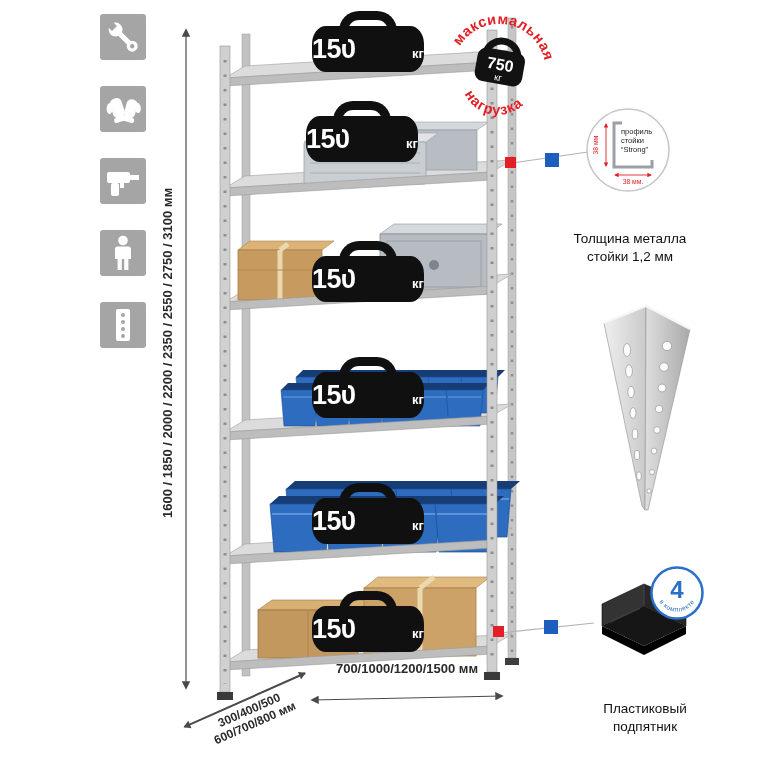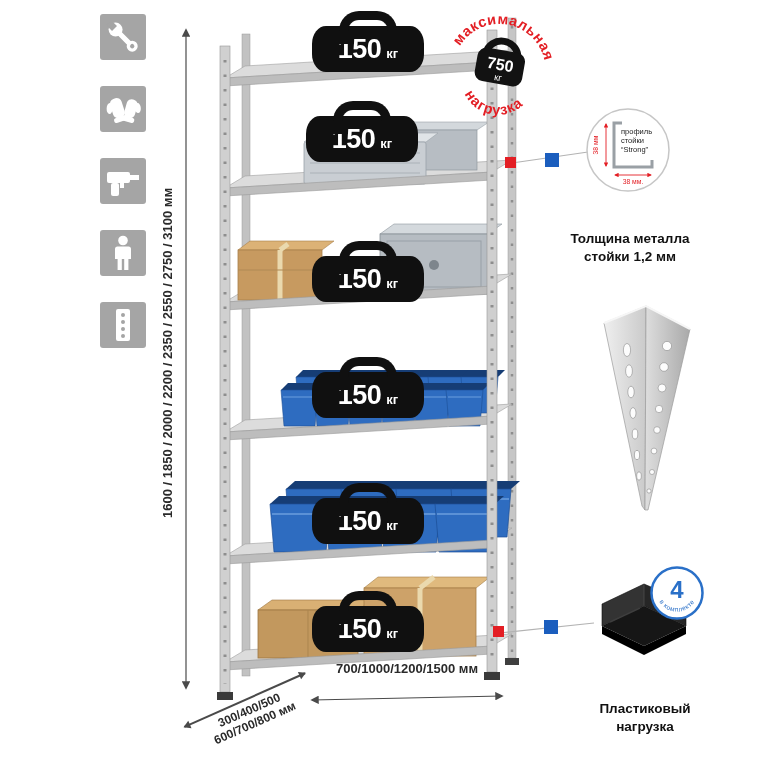--- a/index.html
+++ b/index.html
@@ -5,39 +5,39 @@
   *{margin:0;padding:0;box-sizing:border-box}
   html,body{width:765px;height:765px;background:#fff;overflow:hidden;
     font-family:"Liberation Sans","DejaVu Sans",sans-serif;color:#1a1a1a}
   .stage{position:relative;width:765px;height:765px;background:#fff}
   .abs{position:absolute}
   .overlay{position:absolute;left:0;top:0;pointer-events:none}
 
   .feat-icon{position:absolute;left:100px;width:46px;height:46px;background:#a5a5a5;border-radius:3px}
 
   .load-badge{position:absolute;width:112px;height:46px;background:#101010;border-radius:14px/18px;
-    display:flex;align-items:center;justify-content:center;color:#fff;z-index:6}
+    display:flex;align-items:center;justify-content:space-between;color:#fff;z-index:6}
   .load-badge::before{content:"";position:absolute;top:-15px;left:50%;transform:translateX(-50%);
     width:40px;height:24px;border:9px solid #101010;border-bottom:none;border-radius:20px 20px 0 0}
   .load-value{font-size:27px;font-weight:700;letter-spacing:-.5px;line-height:1}
   .load-unit{font-size:13px;font-weight:700;margin-left:5px;margin-top:9px;line-height:1}
 
   .dim-label{position:absolute;font-size:13px;font-weight:600;color:#2a2a2a}
   .dim-height-label{left:160px;top:678px;width:650px;text-align:center;
     transform:rotate(-90deg);transform-origin:0 0}
   .dim-width-label{left:312px;top:661px;width:190px;text-align:center}
   .dim-depth-block{position:absolute;left:184px;top:726px;width:132px;
     transform:rotate(-24deg);transform-origin:0 0;text-align:center;font-size:12px;font-weight:600;color:#2a2a2a}
   .dim-line-h{position:relative;height:2px;background:#4a4a4a;margin-bottom:3px}
   .dim-line-h::before,.dim-line-h::after{content:"";position:absolute;top:-3px;
     border-top:4px solid transparent;border-bottom:4px solid transparent}
   .dim-line-h::before{left:-1px;border-right:7px solid #4a4a4a}
   .dim-line-h::after{right:-1px;border-left:7px solid #4a4a4a}
 
-  .caption{position:absolute;text-align:center;font-size:13.5px;line-height:1.3;color:#111;font-weight:700}
+  .caption{position:absolute;text-align:center;font-size:13.5px;line-height:1.3;color:#111;font-weight:400}
   .stamp-wrap{position:absolute;left:436px;top:2px;width:128px;height:128px;transform:rotate(10deg);z-index:7}
 </style>
 </head>
 <body>
 
 <div class="stage">
 
   <svg class="abs" style="left:192px;top:16px" width="345" height="700" viewBox="0 0 345 700">
     <defs>
       <g id="binS">
@@ -338,15 +338,15 @@
   <svg class="abs" style="left:648px;top:564px" width="58" height="58" viewBox="0 0 58 58">
     <defs>
         <path id="ringB" d="M9 33 A21 21 0 0 0 49 33"></path>
       </defs>
     <circle cx="29" cy="29" r="25.5" fill="#fff" stroke="#2a70c8" stroke-width="2.5"></circle>
     <text font-size="6.5" fill="#2a70c8" letter-spacing="0.5">
       <textPath href="#ringB" startOffset="50%" text-anchor="middle">в комплекте</textPath>
     </text>
     <text x="29" y="34" font-size="24" font-weight="bold" fill="#2a70c8" text-anchor="middle">4</text>
   </svg>
-  <div class="caption" style="left:586px;top:700px;width:118px">Пластиковый нагрузка</div>
+  <div class="caption" style="left:586px;top:700px;width:118px">Пластиковый подпятник</div>
 
 </div>
 
 </body></html>

